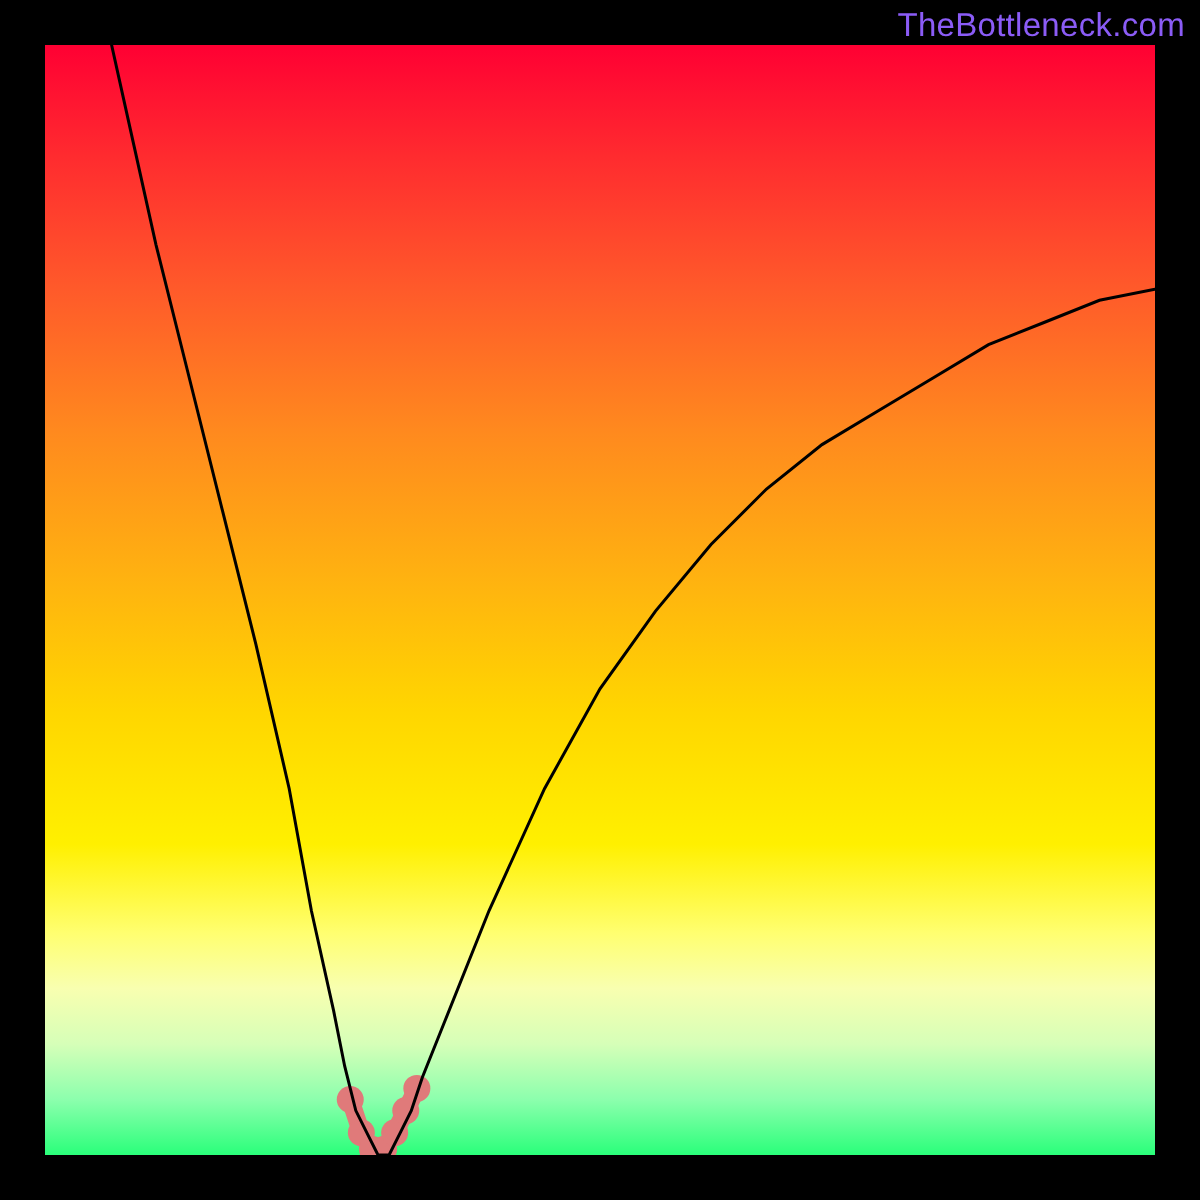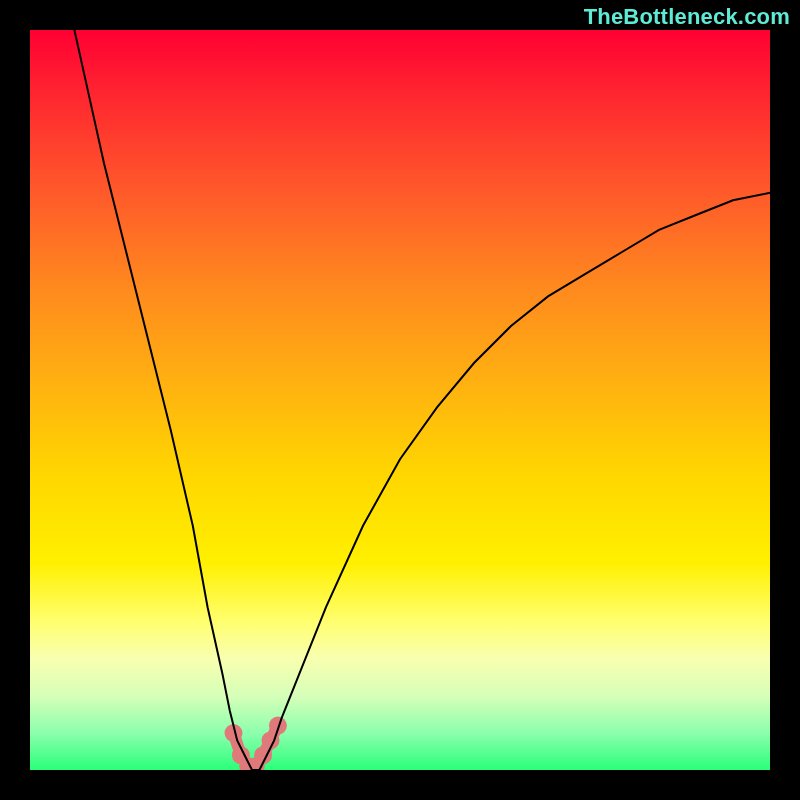--- a/index.html
+++ b/index.html
@@ -35,23 +35,23 @@
       #f8ffb0 85%,
       #d6ffb8 90%,
       #8cffad 95%,
       #2aff7a 100%
     );
   }
   .watermark {
     position: absolute;
     top: 4px;
     right: 10px;
-    color: #5eead4;
+    color: #8b5cf6;
     font-size: 22px;
-    font-weight: 700;
+    font-weight: 400;
     letter-spacing: 0.2px;
     z-index: 5;
     user-select: none;
   }
   svg.curve {
     position: absolute;
     left: 0;
     top: 0;
     width: 740px;
     height: 740px;

